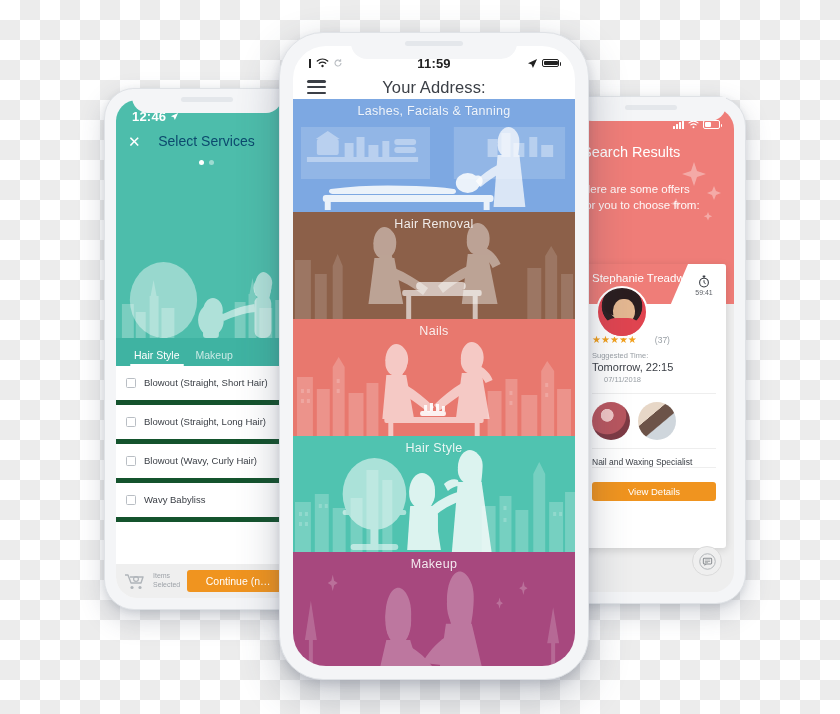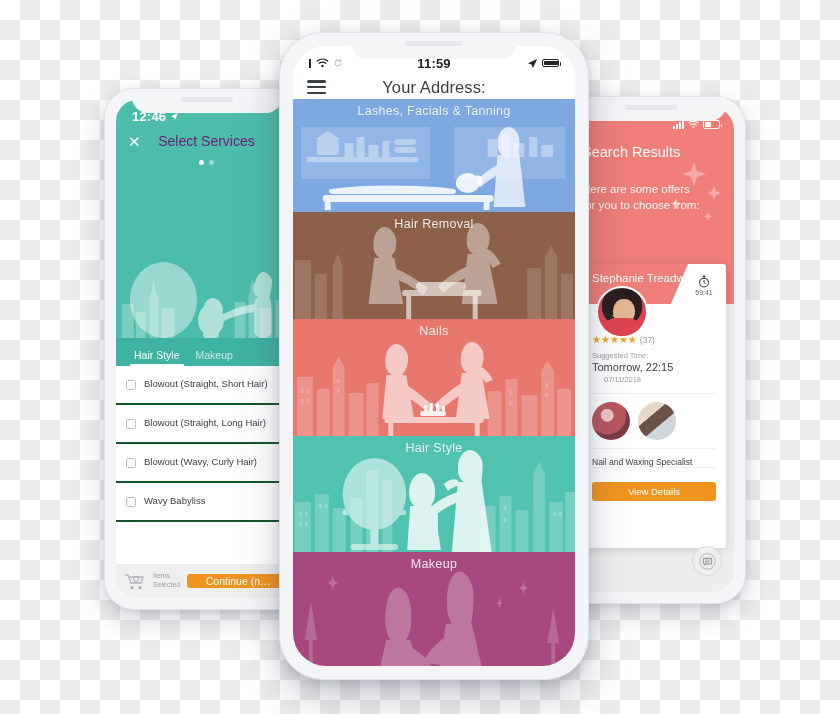--- a/index.html
+++ b/index.html
@@ -99,41 +99,41 @@
   .band-removal { background: #8c6049; flex: 0 0 107px; }
   .band-hair    { background: #50c3b0; flex: 0 0 116px; }
   .band-makeup  { background: #a7487e; flex: 1 1 auto; }
 
   
   #phone-left .phone-inner { display: flex; flex-direction: column; background: #fff; }
   .l-hero { background: #4dbdab; position: relative; flex: 0 0 238px; overflow: hidden; }
   .l-status { color: #fff; padding-top: 6px; }
   .l-nav { position: relative; height: 30px; display: flex; align-items: center; padding: 0 12px; }
   .l-close { font-size: 15px; color: #fff; line-height: 1; cursor: pointer; }
-  .l-navtitle { position: absolute; left: 0; right: 0; text-align: center; font-size: 14px; color: #701a75; }
+  .l-navtitle { position: absolute; left: 0; right: 0; text-align: center; font-size: 14px; color: #0c4a6e; }
   .dots { display: flex; gap: 5px; justify-content: center; margin-top: 4px; }
   .dots i { width: 5px; height: 5px; border-radius: 50%; background: rgba(255,255,255,.45); display:block; }
   .dots i.on { background: #fff; }
 
   .l-tabs { background: #3fb3a2; height: 28px; display: flex; align-items: flex-end; padding: 0 10px; }
   .l-tab { font-size: 10.5px; color: rgba(255,255,255,.72); padding: 0 8px 5px; position: relative; cursor: pointer; }
   .l-tab.on { color: #fff; }
   .l-tab.on::after { content:''; position:absolute; left:4px; right:4px; bottom:0; height:2px; background:#fff; border-radius:1px; }
 
   .l-list { flex: 1; overflow: hidden; background: #fff; }
-  .l-row { display: flex; align-items: center; gap: 8px; padding: 7px 10px; border-bottom: 2px solid #14532d; min-height: 39px; }
+  .l-row { display: flex; align-items: center; gap: 8px; padding: 7px 10px; border-bottom: 5px solid #14532d; min-height: 39px; }
   .cbx { width: 10px; height: 10px; border: 1px solid #b9bec4; border-radius: 1.5px; flex: 0 0 auto; background: #fff; cursor: pointer; }
   .l-rowtext { font-size: 9.5px; color: #3c4047; line-height: 1.32; }
 
   .l-bottom { background: #efefef; height: 34px; display: flex; align-items: center; padding: 0 8px; gap: 7px; }
   .cart { width: 22px; height: 17px; position: relative; flex: 0 0 auto; }
   .cart svg { display:block; }
   .l-items { font-size: 7px; color: #9ea3a9; line-height: 1.25; }
   .l-continue {
-    flex: 1; height: 14px; background: #f0941f; border-radius: 3px; color: #fff;
+    flex: 1; height: 22px; background: #f0941f; border-radius: 3px; color: #fff;
     font-size: 10.5px; display: flex; align-items: center; justify-content: center;
     white-space: nowrap; overflow: hidden; cursor: pointer;
   }
 
   
   #phone-right .phone-inner { display: flex; flex-direction: column; background: #f2f2f2; }
   .r-hero { background: #ef7d78; position: relative; flex: 0 0 196px; overflow: hidden; padding: 0 14px; }
   .r-status { color: #fff; padding-top: 7px; justify-content: flex-end; }
   .r-title { font-size: 14.5px; color: #fff; margin-top: 10px; }
   .r-sub { font-size: 11.5px; color: rgba(255,255,255,.95); line-height: 1.35; margin-top: 22px; }
@@ -157,21 +157,21 @@
     position: absolute; left: 14px; top: 22px; width: 52px; height: 52px; border-radius: 50%;
     background: radial-gradient(circle at 50% 38%, #e8c9a8 0 34%, #2d2022 36% 52%, #e0434f 54% 100%);
     border: 2px solid #fff; overflow: hidden; z-index: 6;
   }
   .av-hair { position:absolute; left:6px; top:2px; right:6px; height:26px; background:#2a1d1f; border-radius:50% 50% 38% 38%; }
   .av-face { position:absolute; left:15px; top:11px; width:22px; height:25px; background:#e3b791; border-radius:48% 48% 52% 52%; }
   .av-body { position:absolute; left:4px; bottom:0; right:4px; height:18px; background:#df4450; border-radius:14px 14px 0 0; }
 
   .rc-body { padding: 30px 10px 0; }
   .stars { display: flex; align-items: center; gap: 2px; font-size: 10px; color: #f2a01c; margin-bottom: 6px; }
-  .stars .cnt { color: #9aa0a6; font-size: 8.5px; margin-left: 1px; }
+  .stars .cnt { color: #9aa0a6; font-size: 8.5px; margin-left: 16px; }
   .sug-label { font-size: 7.5px; color: #9aa0a6; }
   .sug-time { font-size: 11px; color: #3c4047; margin-top: 1px; }
   .sug-date { font-size: 7.5px; color: #9aa0a6; margin-top: 2px; padding-left: 12px; }
   .thumbs { display: flex; gap: 8px; margin: 9px 0 8px; border-top: 1px solid #eee; border-bottom: 1px solid #eee; padding: 8px 0; }
   .thumb { width: 38px; height: 38px; border-radius: 50%; flex: 0 0 auto; }
   .thumb.t1 { background: radial-gradient(circle at 40% 35%, #f0c5c5 0 18%, #b8565f 20% 55%, #7d3a44 58% 100%); }
   .thumb.t2 { background: linear-gradient(140deg, #e7d7c7 0 35%, #6c5348 36% 58%, #cfd6dc 60% 100%); }
   .spec { font-size: 8.5px; color: #3c4047; border-bottom: 1px solid #eee; white-space: nowrap; }
   .details-btn {
     margin-top: 14px; height: 19px; background: #f0941f; border-radius: 3px;

